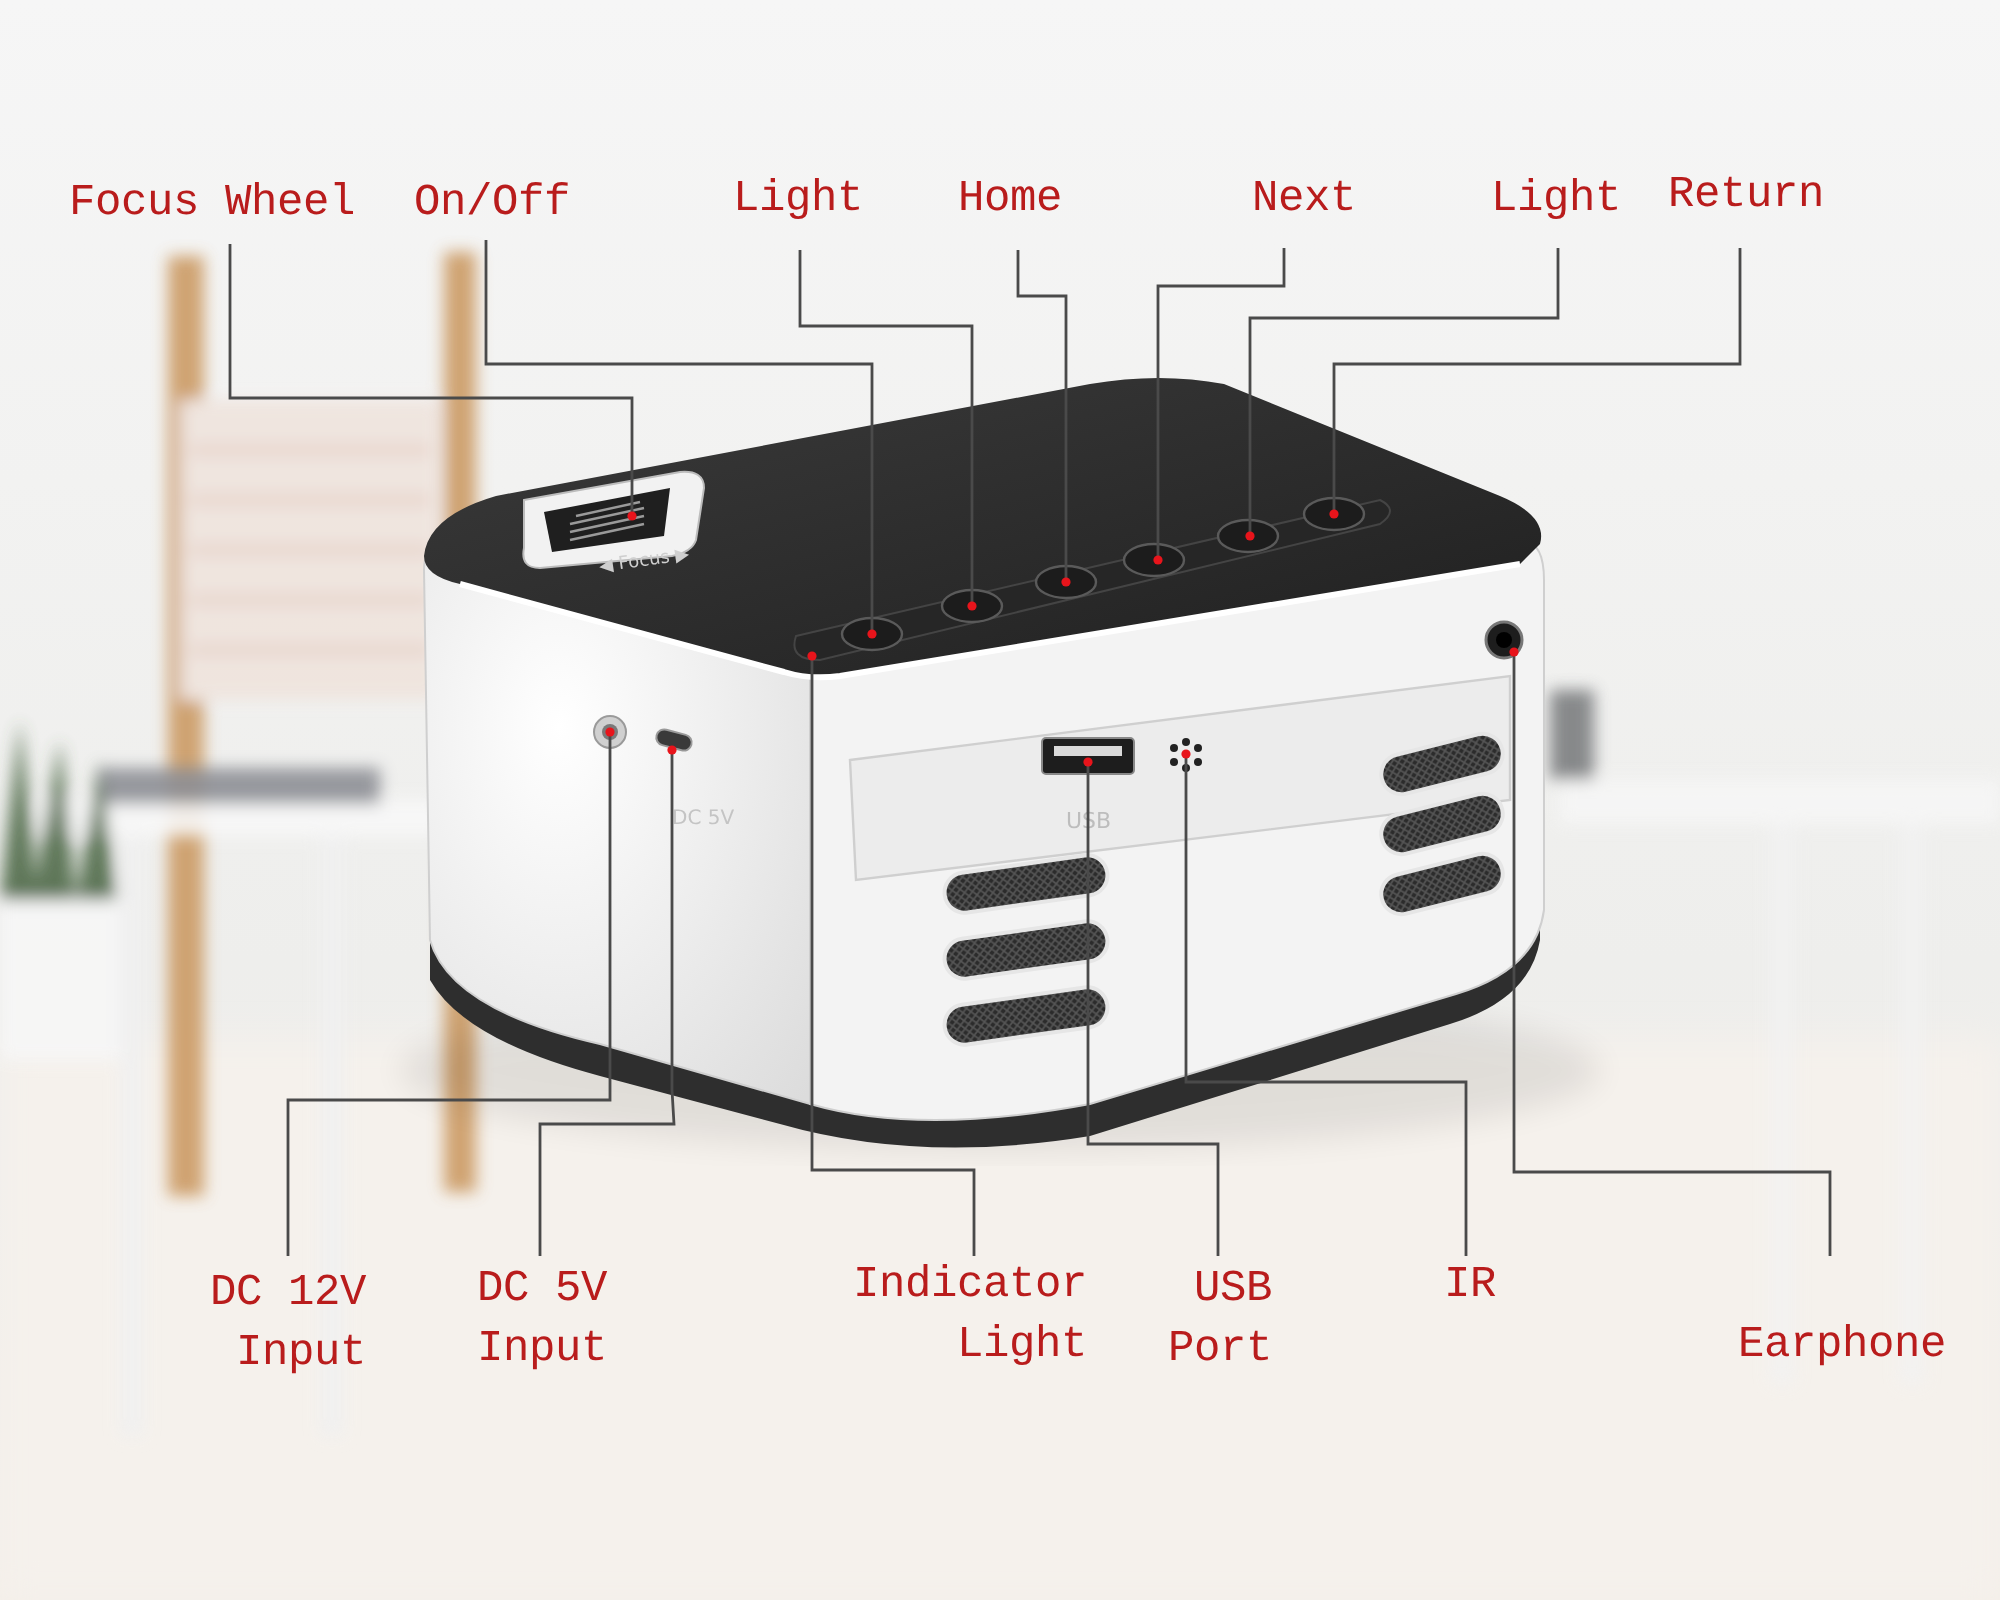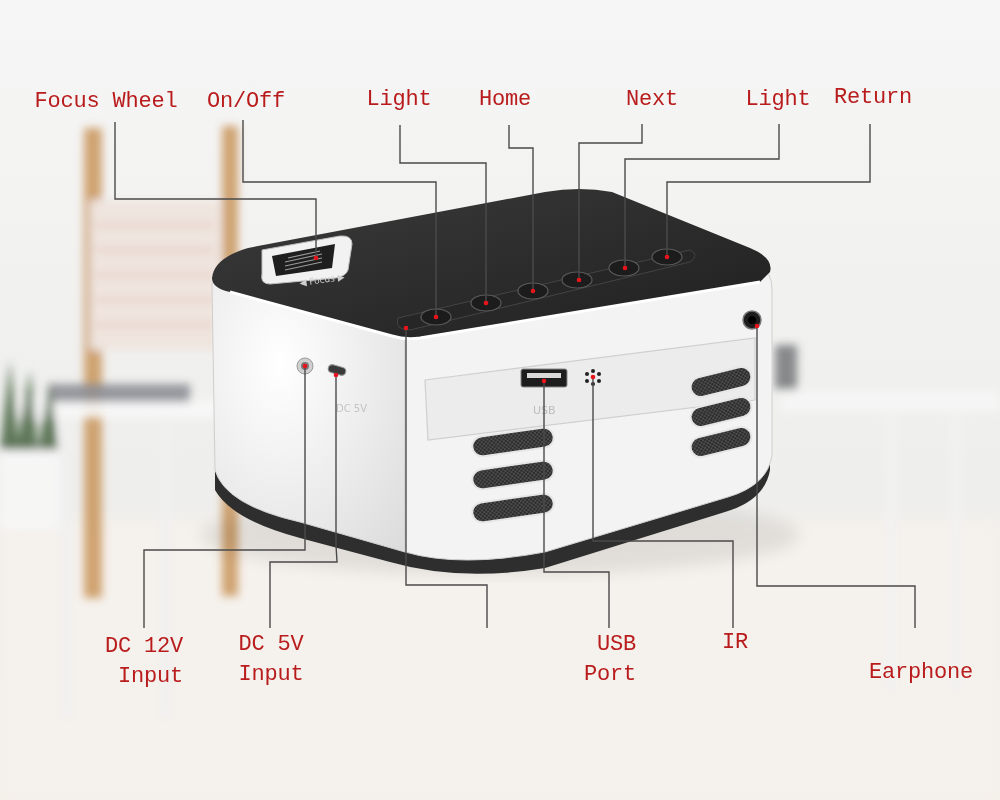--- a/index.html
+++ b/index.html
@@ -188,20 +188,24 @@
   <div class="label top" style="left:873px; top:83px;">Return</div>
 
   <div class="label bottom" style="left:144px; top:632px;">
     <div>DC 12V</div>
     <div>Input</div>
   </div>
   <div class="label bottom" style="left:271px; top:630px;">
     <div>DC 5V</div>
     <div>Input</div>
   </div>
+  <div class="label bottom" style="left:485px; top:628px;">
+    <div>Indicator</div>
+    <div>Light</div>
+  </div>
   <div class="label bottom" style="left:610px; top:630px;">
     <div>USB</div>
     <div>Port</div>
   </div>
   <div class="label bottom" style="left:735px; top:628px;">
     <div>IR</div>
   </div>
   <div class="label bottom" style="left:921px; top:627px;margin-top:31px;">
     <div>Earphone</div>
   </div>

